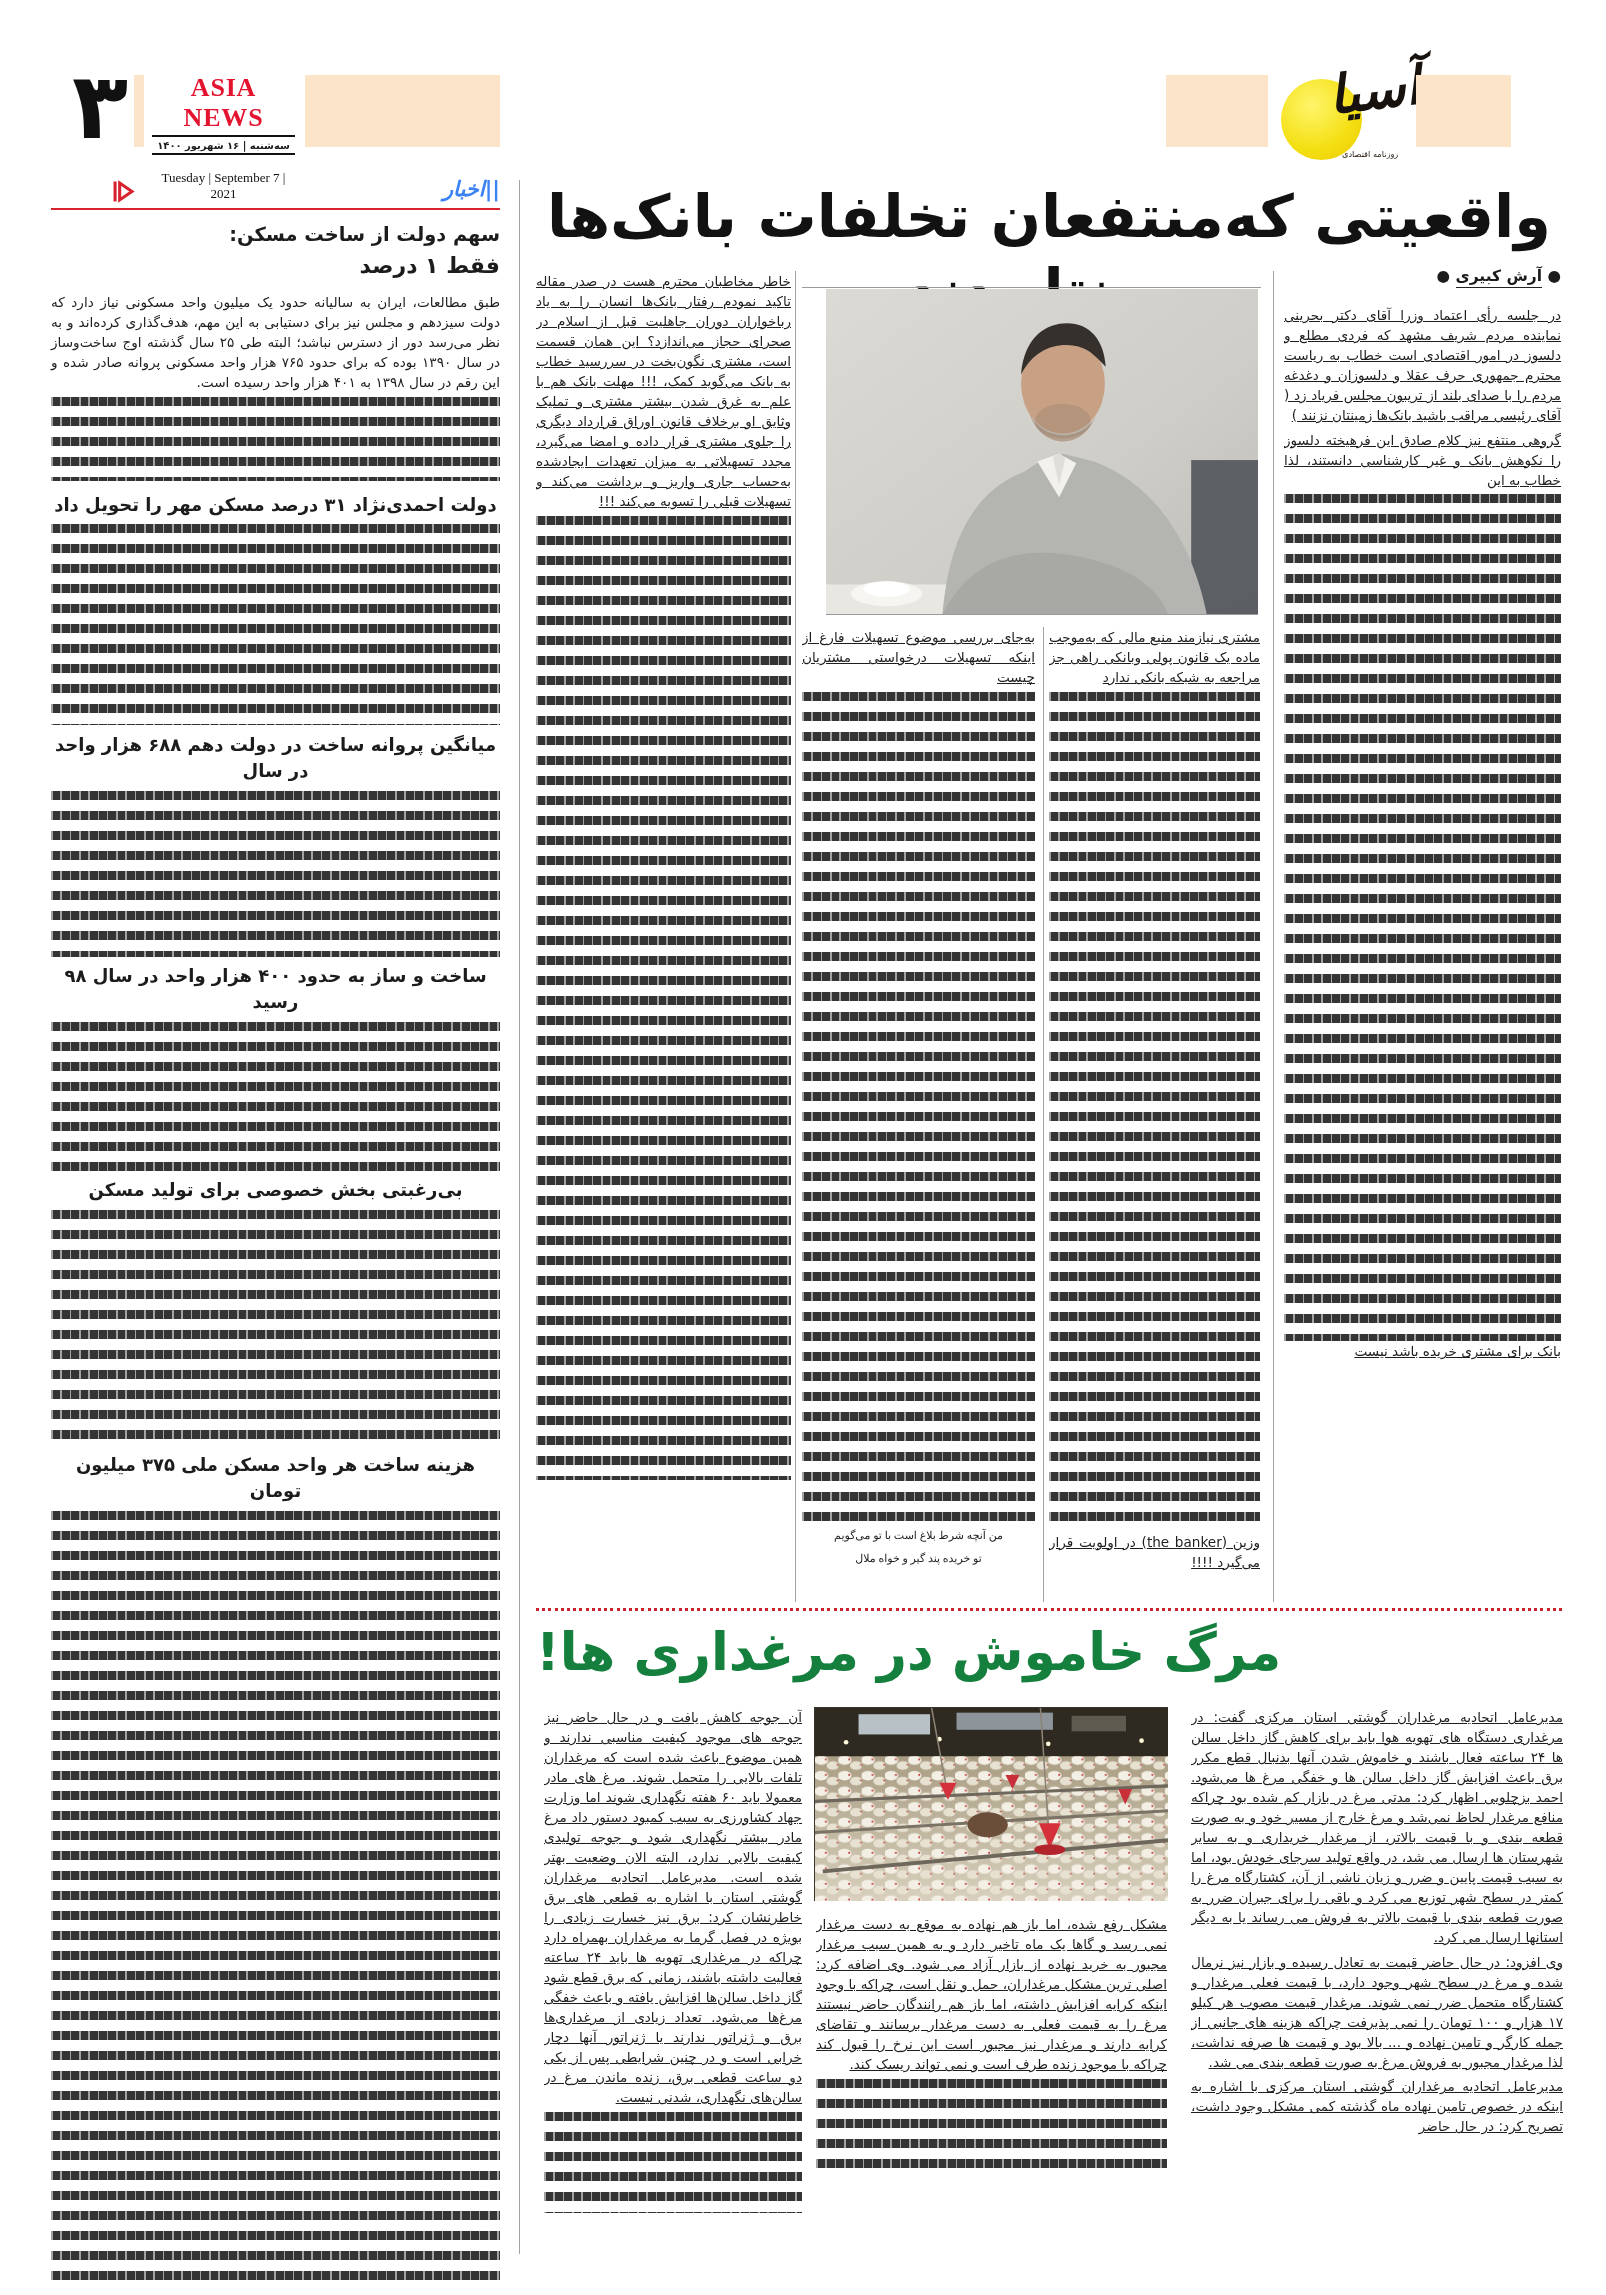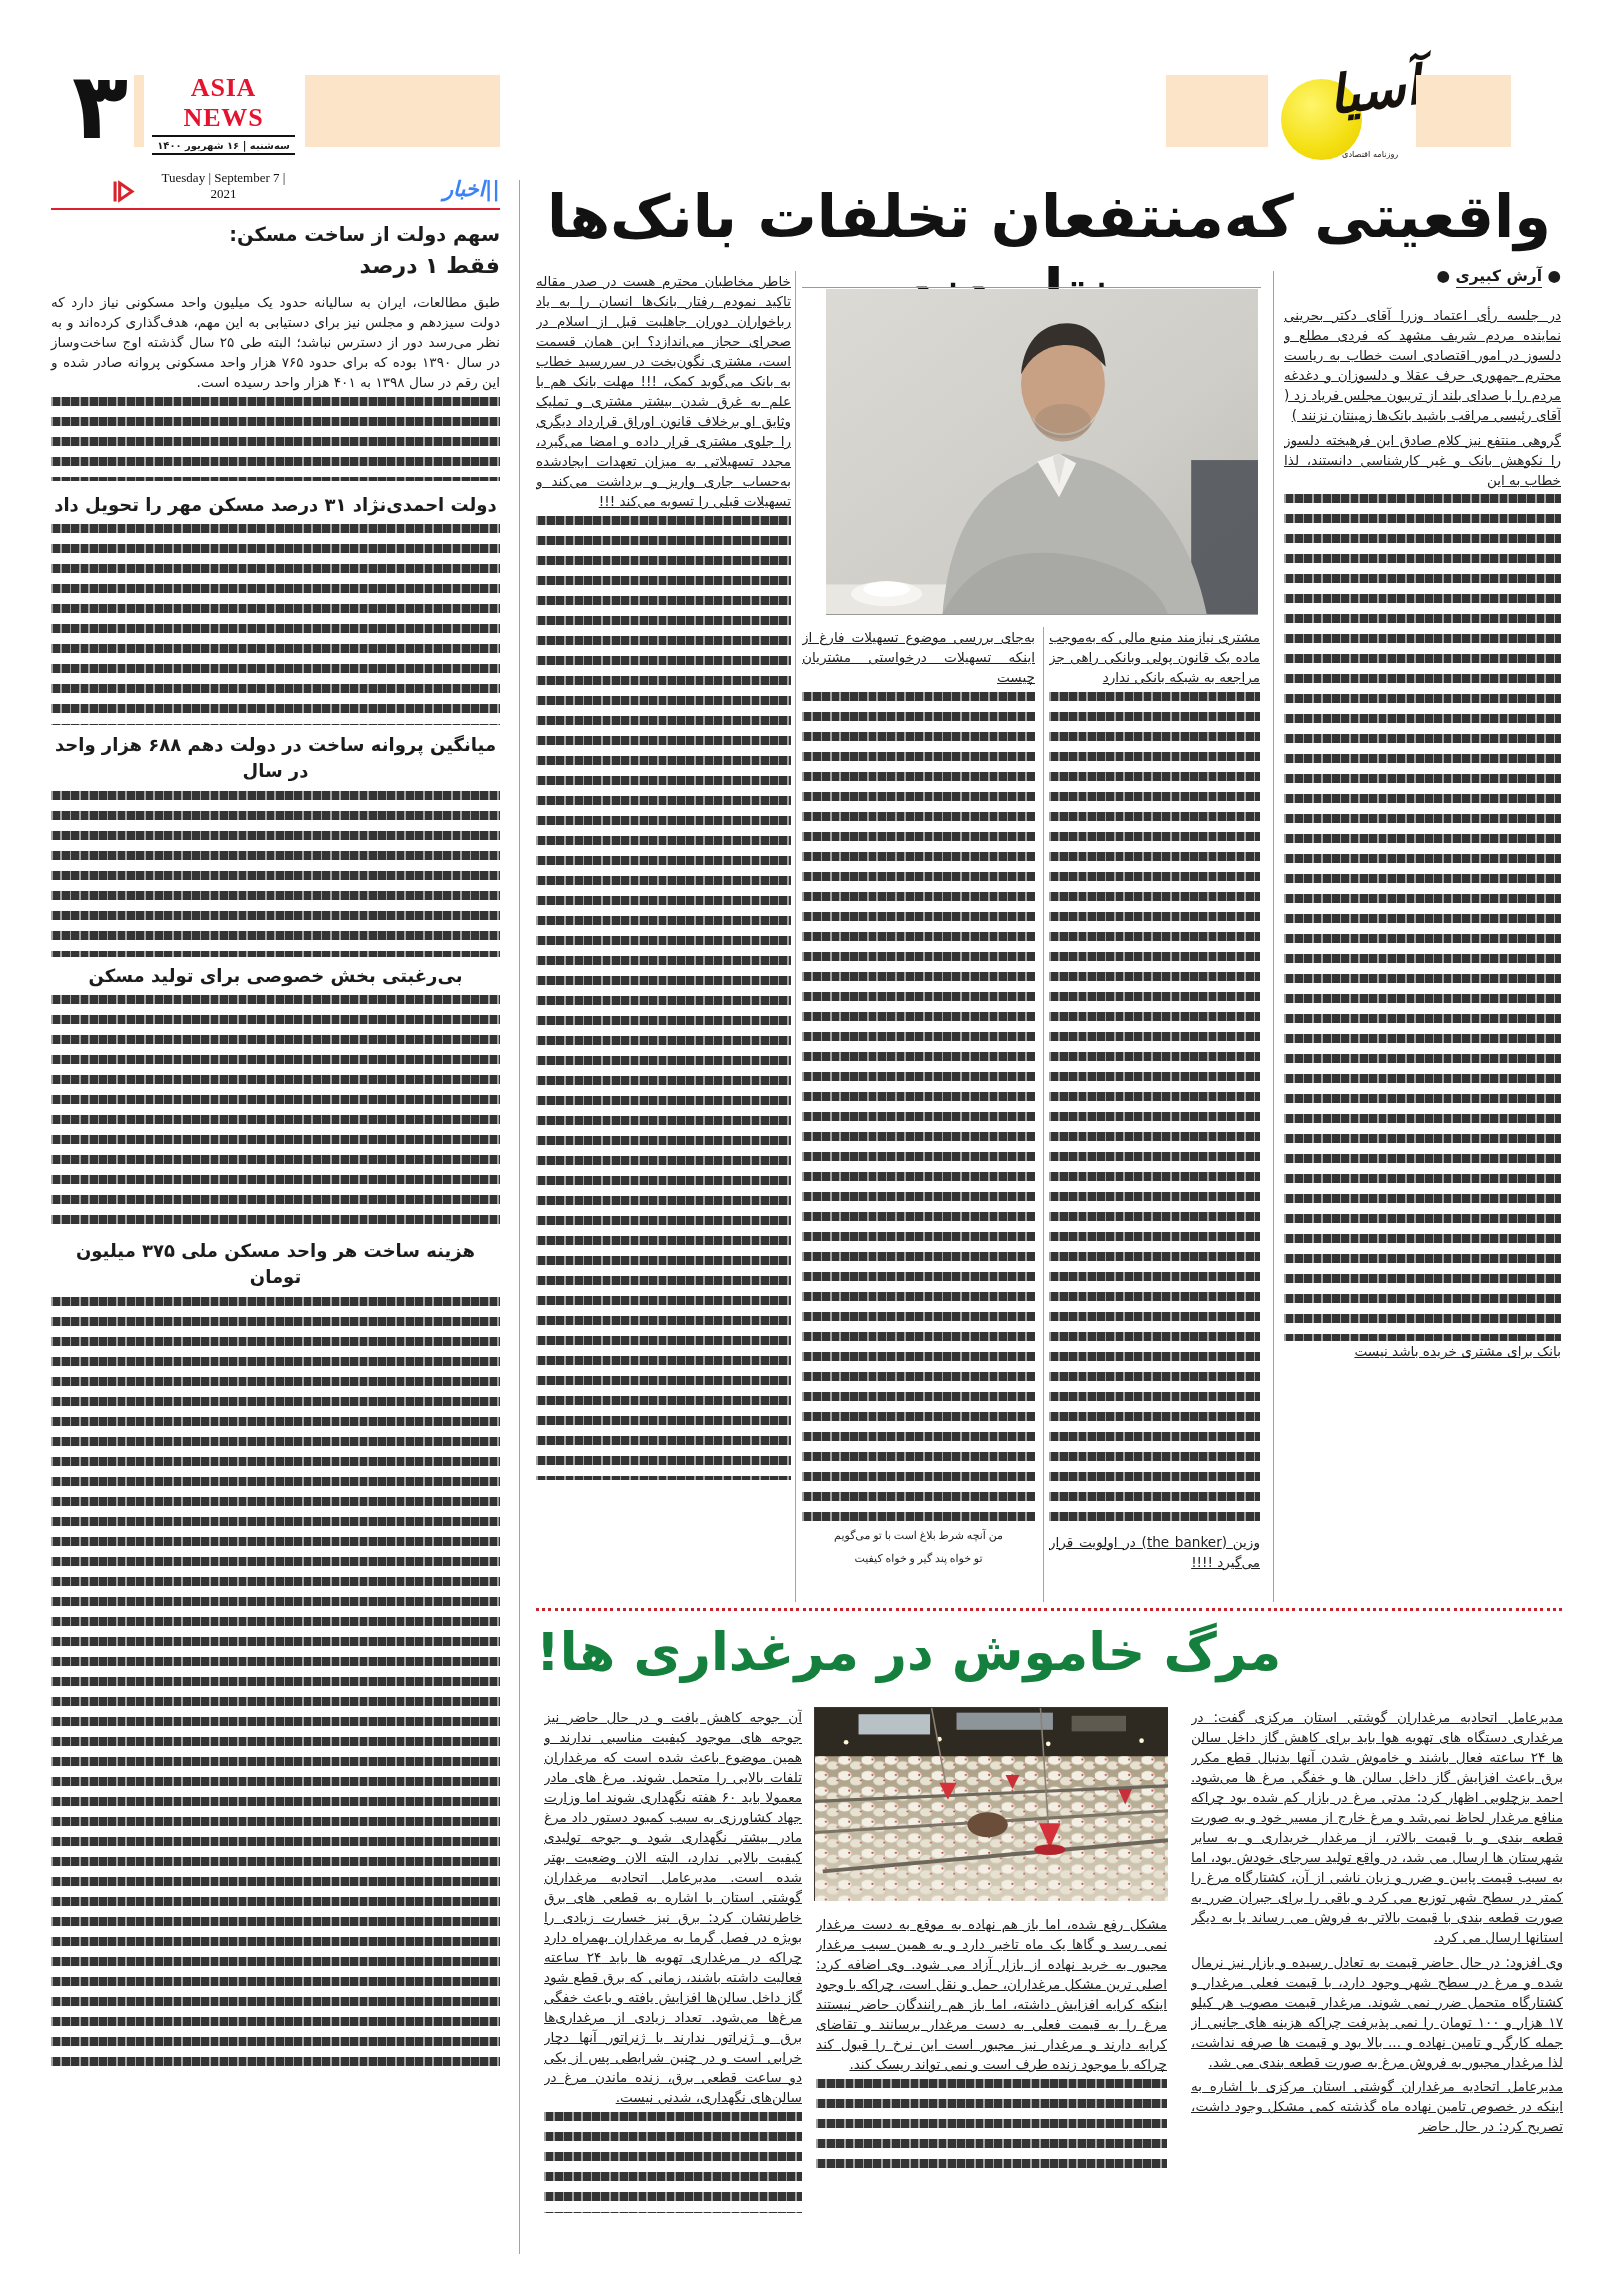--- a/index.html
+++ b/index.html
@@ -94,20 +94,24 @@
     <div style="margin-top:11px;">
       <div class="sb-sub">دولت احمدی‌نژاد ۳۱ درصد مسکن مهر را تحویل داد</div>
       <div class="tf" style="height:201px;margin-top:6.2px;"></div>
     </div>
 
     <div style="margin-top:6.2px;">
       <div class="sb-sub">میانگین پروانه ساخت در دولت دهم ۶۸۸ هزار واحد در سال</div>
       <div class="tf" style="height:166px;margin-top:6.2px;"></div>
     </div>
 
+    <div style="margin-top:6.2px;">
+      <div class="sb-sub">ساخت و ساز به حدود ۴۰۰ هزار واحد در سال ۹۸ رسید</div>
+      <div class="tf" style="height:149px;margin-top:6.2px;"></div>
+    </div>
 
     <div style="margin-top:6.2px;">
       <div class="sb-sub">بی‌رغبتی بخش خصوصی برای تولید مسکن</div>
       <div class="tf" style="height:236px;margin-top:6.2px;"></div>
     </div>
 
     <div style="margin-top:6.2px;">
       <div class="sb-sub">هزینه ساخت هر واحد مسکن ملی ۳۷۵ میلیون تومان</div>
       <div class="tf" style="height:770px;margin-top:6.2px;"></div>
     </div>
@@ -157,21 +161,21 @@
   <div class="col body-txt" style="left:536px;top:271px;width:255px;height:1331px;">
     <p>خاطر مخاطبان محترم هست در صدر مقاله تاکید نمودم رفتار بانک‌ها انسان را به یاد رباخواران دوران جاهلیت قبل از اسلام در صحرای حجاز می‌اندازد؟ این همان قسمت است، مشتری نگون‌بخت در سررسید خطاب به بانک می‌گوید کمک، !!! مهلت بانک هم با علم به غرق شدن بیشتر مشتری و تملیک وثایق او برخلاف قانون اوراق قرارداد دیگری را جلوی مشتری قرار داده و امضا می‌گیرد، مجدد تسهیلاتی به میزان تعهدات ایجادشده به‌حساب جاری واریز و برداشت می‌کند و تسهیلات قبلی را تسویه می‌کند !!!</p>
     <div class="tf" style="height:964px;"></div>
   </div>
 
   <div class="col body-txt" style="left:802px;top:627px;width:233px;height:975px;">
     <p>به‌جای بررسی موضوع تسهیلات فارغ از اینکه تسهیلات درخواستی مشتریان چیست</p>
     <div class="tf" style="height:832px;"></div>
     <div class="couplet">
       <div>من آنچه شرط بلاغ است با تو می‌گویم</div>
-      <div>تو خواه پند گیر و خواه کیفیت</div>
+      <div>تو خریده پند گیر و خواه ملال</div>
     </div>
   </div>
 
   <div class="col body-txt" style="left:1049px;top:627px;width:211px;height:975px;">
     <p>مشتری نیازمند منبع مالی که به‌موجب ماده یک قانون پولی وبانکی راهی جز مراجعه به شبکه بانکی ندارد</p>
     <div class="tf" style="height:840px;"></div>
     <p>وزین (the banker) در اولویت قرار می‌گیرد !!!!</p>
   </div>
 
   <div class="col body-txt" style="left:1284px;top:305px;width:277px;height:1297px;">

